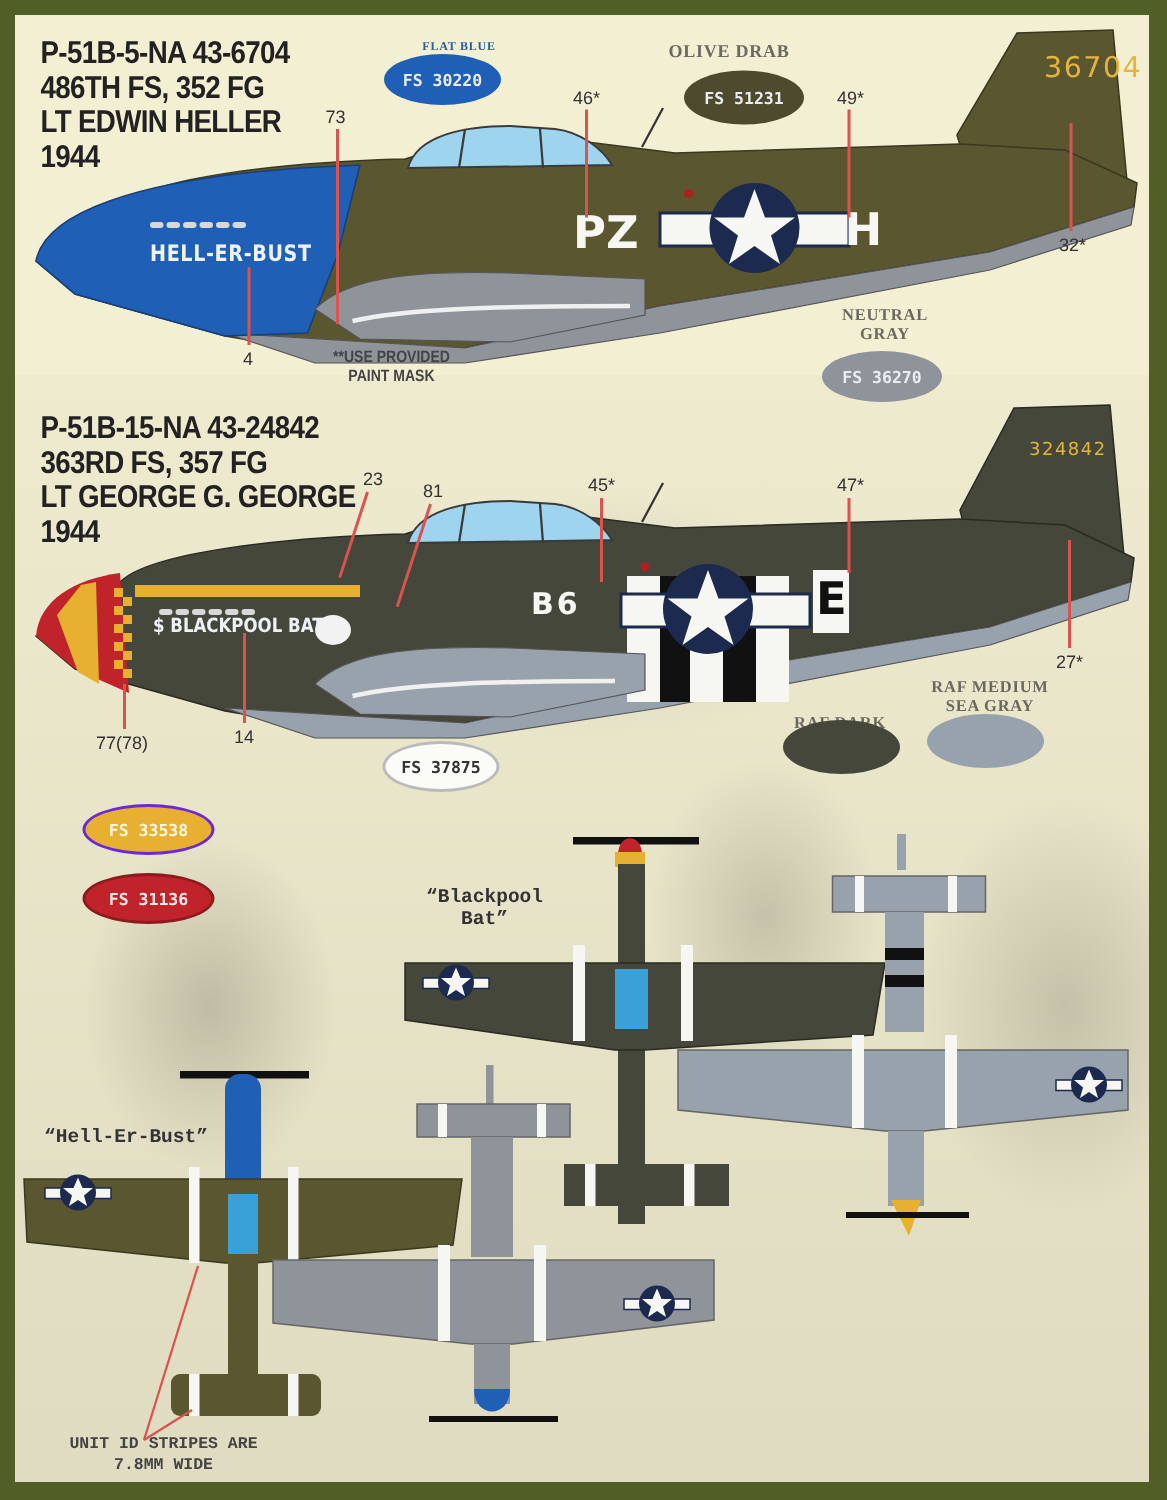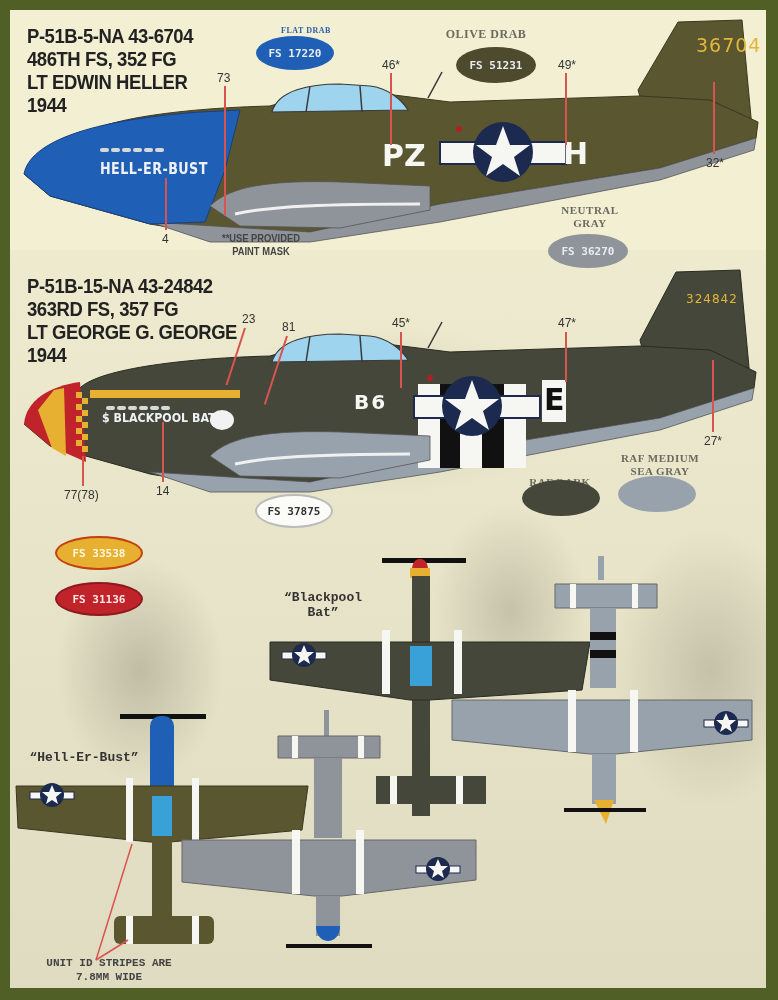--- a/index.html
+++ b/index.html
@@ -29,23 +29,23 @@
 <div class="sheet">
   <div class="photo-bg"></div>
 
   <div class="title-block" style="left:17px;top:14px;">
     <div>P-51B-5-NA 43-6704</div>
     <div>486TH FS, 352 FG</div>
     <div>LT EDWIN HELLER</div>
     <div>1944</div>
   </div>
 
-  <div class="chip-label" style="left:266px;top:14px;width:60px;font-size:8px;color:#2a5ea8;">FLAT DRAB</div>
+  <div class="chip-label" style="left:266px;top:14px;width:60px;font-size:8px;color:#2a5ea8;">FLAT BLUE</div>
   <div class="chip" style="left:246px;top:26px;width:78px;height:34px;background:#1f5fb5;">
-      <span>FS 17220</span>
+      <span>FS 30220</span>
     </div>
 
   <div class="chip-label" style="left:426px;top:18px;width:100px;font-size:12px;">OLIVE DRAB</div>
   <div class="chip" style="left:446px;top:37px;width:80px;height:36px;background:#4d4a2e;">
       <span>FS 51231</span>
     </div>
 
   <div class="chip-label" style="left:540px;top:194px;width:80px;">
       <div>NEUTRAL</div>
       <div>GRAY</div>
@@ -195,21 +195,21 @@
   <div class="chip" style="left:512px;top:470px;width:78px;height:36px;background:#45473a;"></div>
   <div class="chip-label" style="left:600px;top:442px;width:100px;">
       <div>RAF MEDIUM</div>
       <div>SEA GRAY</div>
     </div>
   <div class="chip" style="left:608px;top:466px;width:78px;height:36px;background:#98a2ad;"></div>
 
   <div class="chip" style="left:245px;top:484px;width:78px;height:34px;background:#fbfbf7;border:2px solid #bbb;color:#333;box-sizing:border-box;">
       <span>FS 37875</span>
     </div>
-  <div class="chip" style="left:45px;top:526px;width:88px;height:34px;background:#e8b030;border:2px solid #c2410c;box-sizing:border-box;color:#fff7e0;">
+  <div class="chip" style="left:45px;top:526px;width:88px;height:34px;background:#e8b030;border:2px solid #6d28d9;box-sizing:border-box;color:#fff7e0;">
       <span>FS 33538</span>
     </div>
   <div class="chip" style="left:45px;top:572px;width:88px;height:34px;background:#c0242a;border:2px solid #8e1a1e;box-sizing:border-box;color:#ffe8e8;">
       <span>FS 31136</span>
     </div>
 
   <div class="quote-label" style="left:258px;top:580px;width:110px;">
       <div>“Blackpool</div>
       <div>Bat”</div>
     </div>

